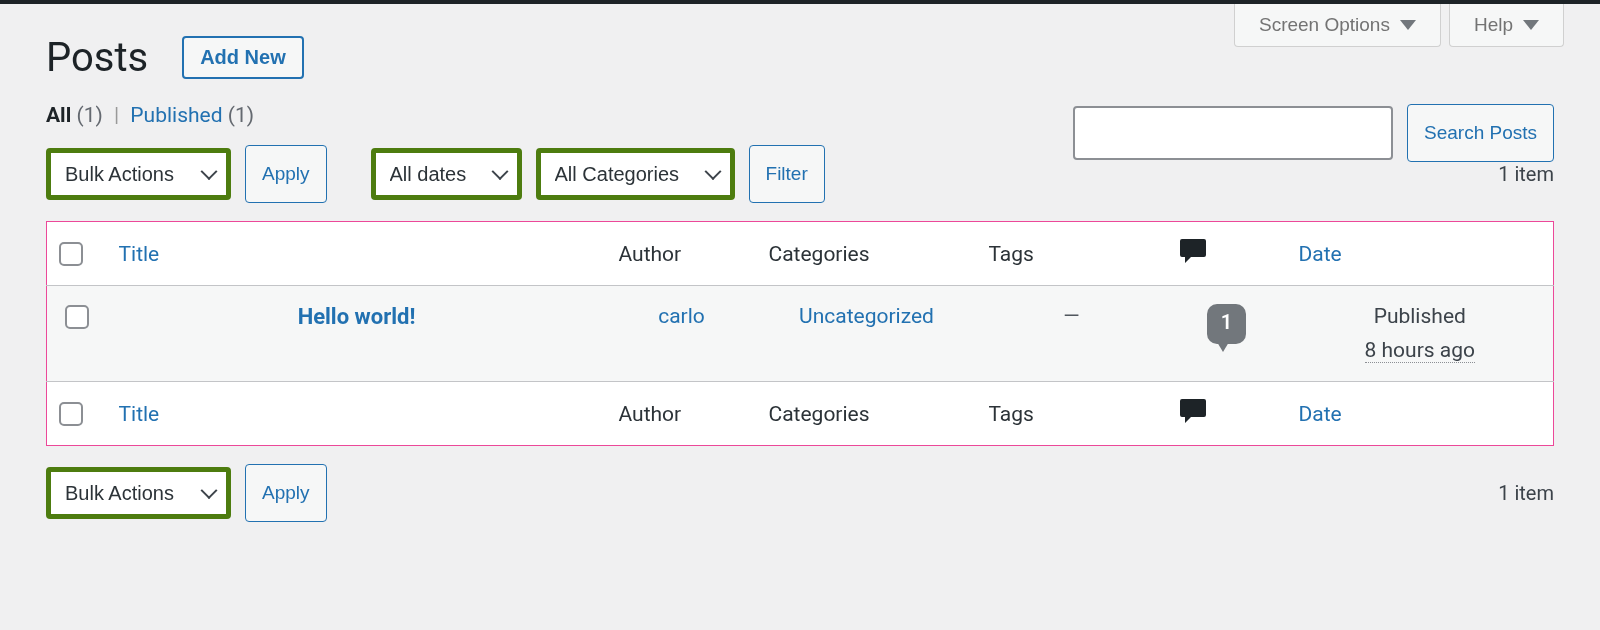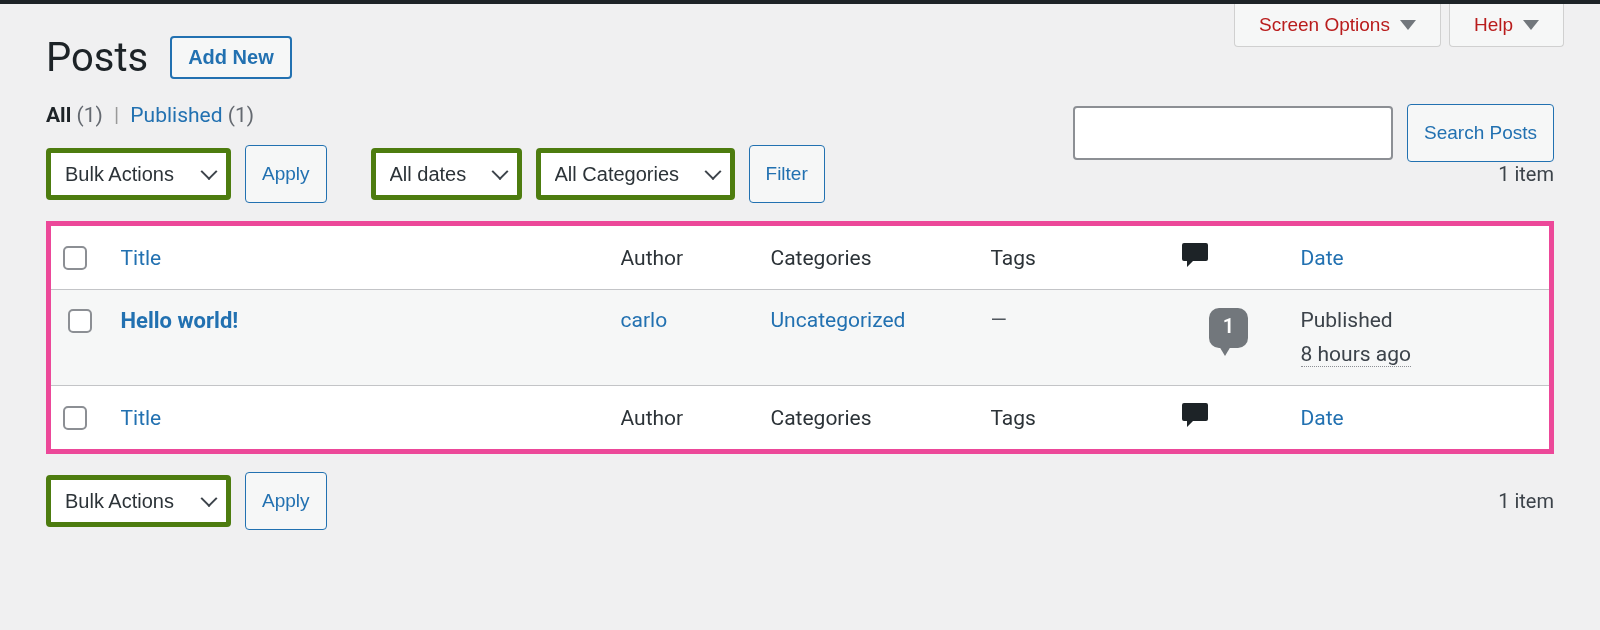--- a/index.html
+++ b/index.html
@@ -24,42 +24,42 @@
     display: flex;
     gap: 8px;
   }
   .screen-meta-btn {
     background: #f6f7f7;
     border: 1px solid #d0d0d0;
     border-top: none;
     border-radius: 0 0 4px 4px;
     padding: 10px 24px;
     font-size: 19px;
-    color: #b91c1c;
+    color: #737373;
     cursor: pointer;
     display: inline-flex;
     align-items: center;
     gap: 10px;
   }
   .tri-down {
     width: 0; height: 0;
     border-left: 8px solid transparent;
     border-right: 8px solid transparent;
     border-top: 10px solid #72777c;
     display: inline-block;
   }
 
   .wrap {
     padding: 30px 46px 0 46px;
   }
 
   .heading-row {
     display: flex;
     align-items: center;
-    gap: 22px;
+    gap: 34px;
     margin-bottom: 22px;
   }
   h1.page-title {
     font-size: 40px;
     font-weight: 400;
     color: #1d2327;
   }
   .btn-outline {
     border: 2px solid #2271b1;
     background: #f6f7f7;
@@ -141,21 +141,21 @@
     pointer-events: none;
   }
   .items-text {
     font-size: 20px;
     color: #3c434a;
   }
 
   table.wp-list {
     width: 100%;
     border-collapse: collapse;
-    border: 5px solid #ec4899;
+    border: 1px solid #ec4899;
     background: #fff;
   }
   table.wp-list thead th,
   table.wp-list tfoot th {
     text-align: left;
     font-weight: 400;
     font-size: 21px;
     color: #2c3338;
     padding: 16px 12px;
     border-bottom: 1px solid #c3c4c7;
@@ -163,20 +163,21 @@
   table.wp-list tfoot th {
     border-bottom: none;
     border-top: 1px solid #c3c4c7;
   }
   table.wp-list th.sortable { color: #2271b1; }
   table.wp-list td {
     font-size: 21px;
     padding: 18px 12px;
     vertical-align: top;
     color: #50575e;
+    text-align: center;
   }
   table.wp-list tbody tr { background: #f6f7f7; }
   .col-cb { width: 60px; text-align:center;}
   .col-title { width: 500px; }
   .col-author { width: 150px; margin-top: 28px; }
   .col-cats { width: 220px; }
   .col-tags { width: 190px; }
   .col-comments { width: 120px; text-align: center; }
   .col-date { }
 

